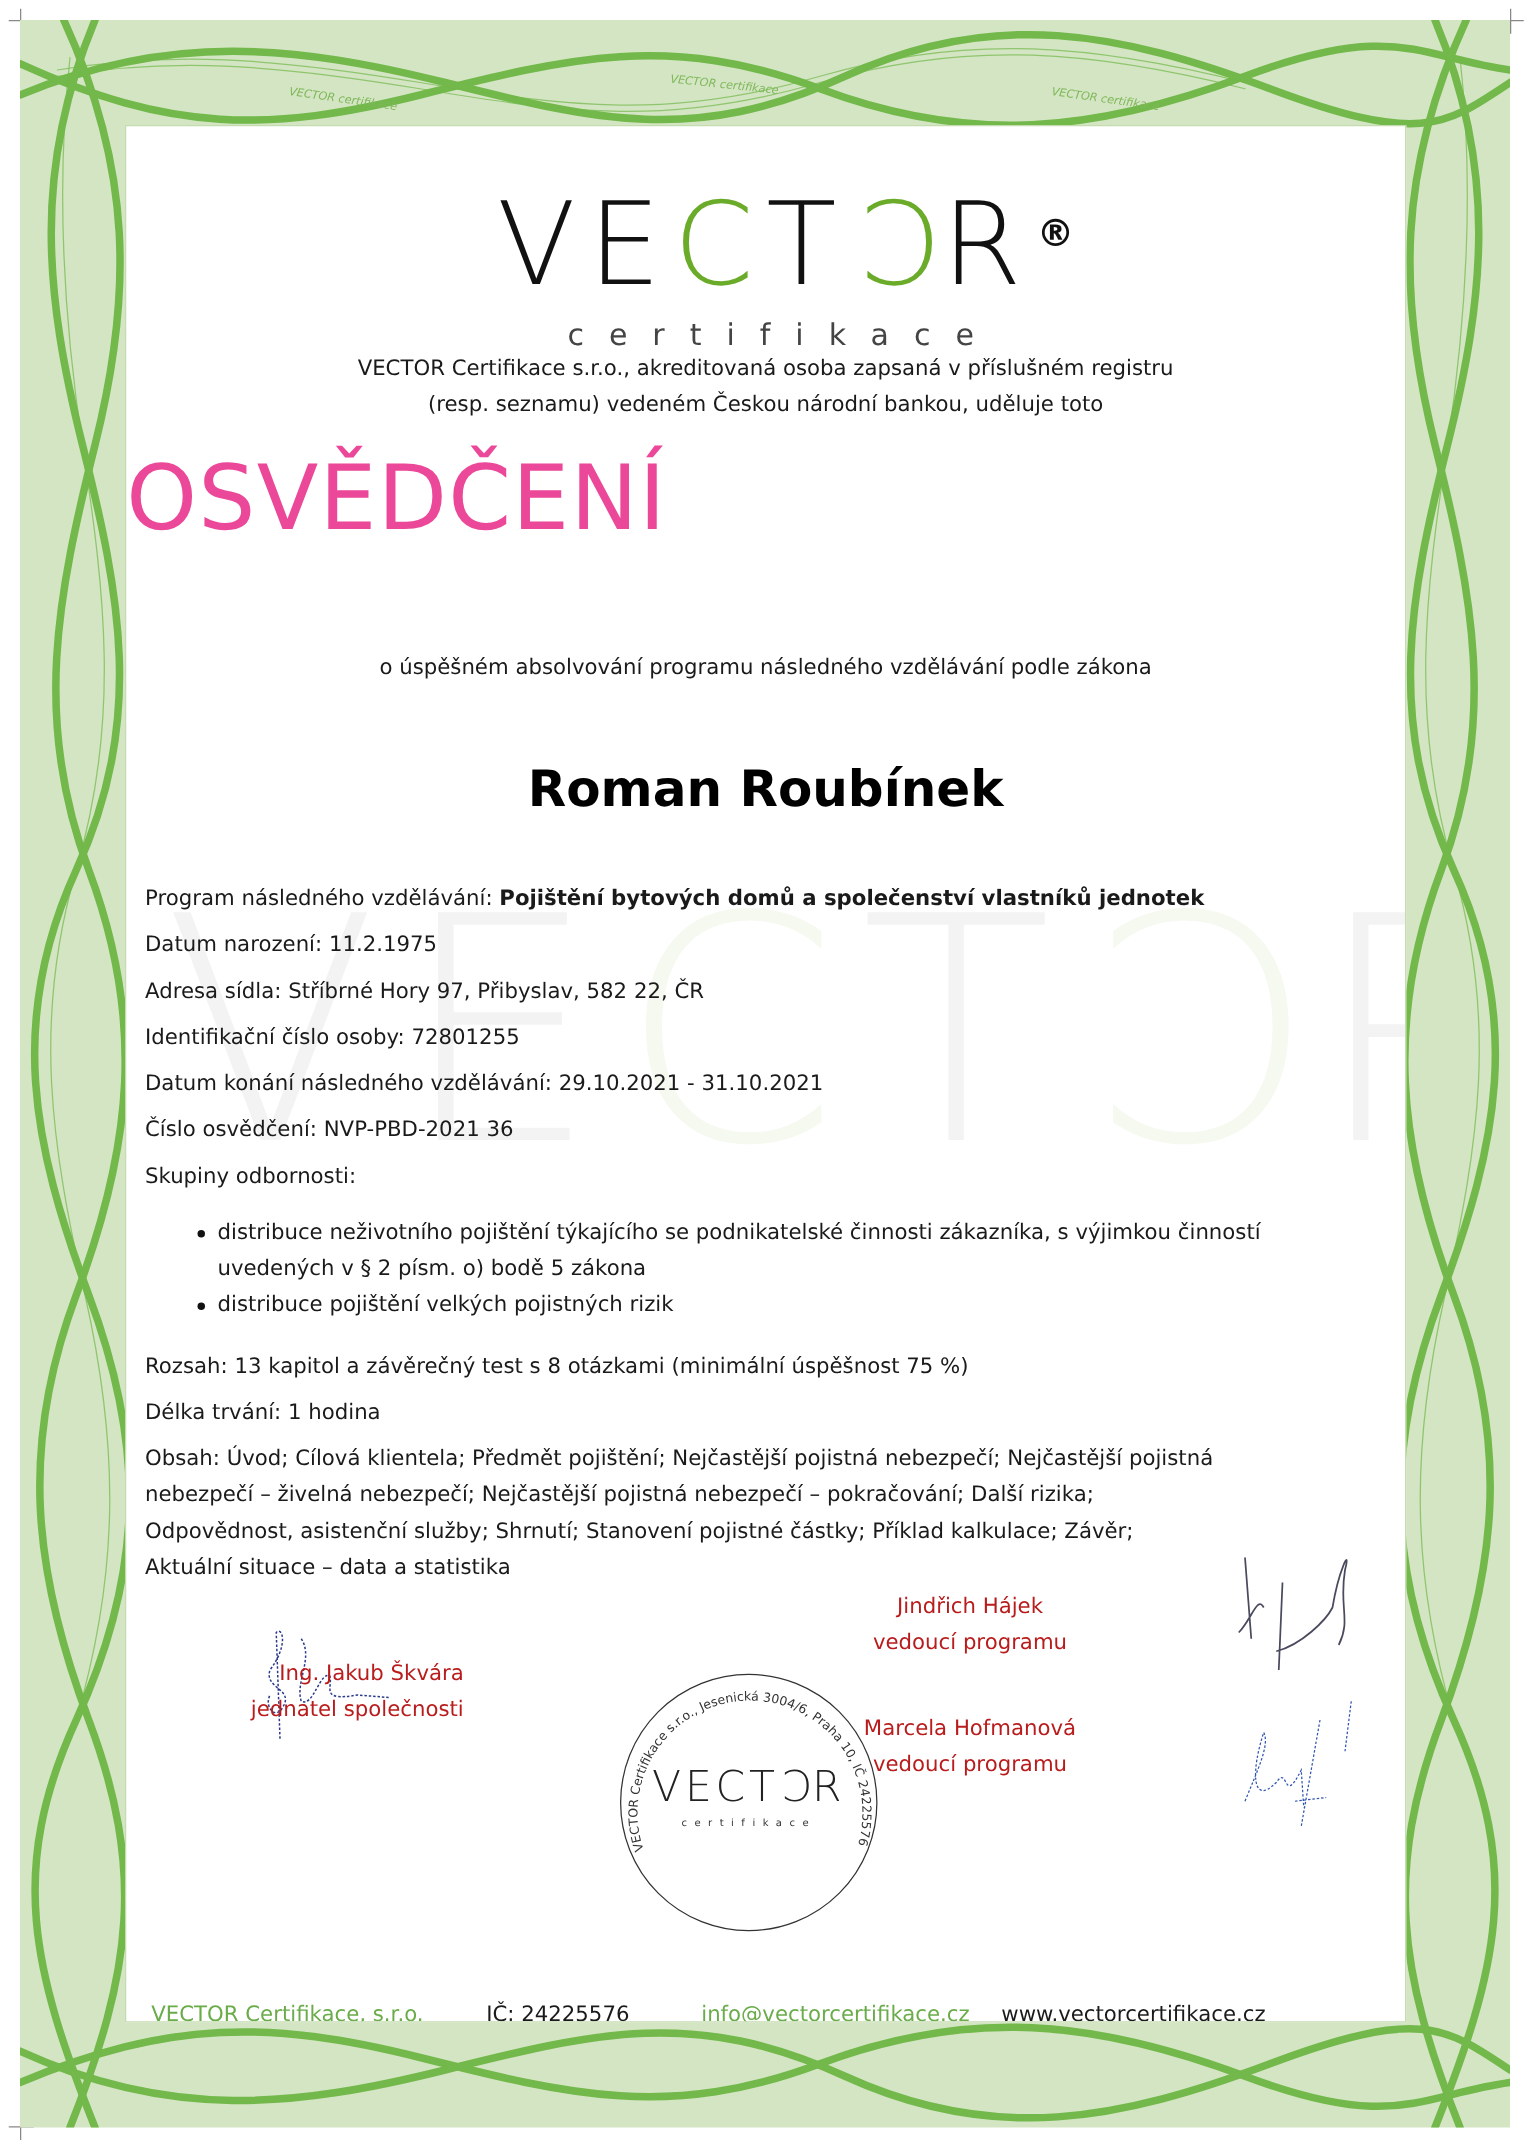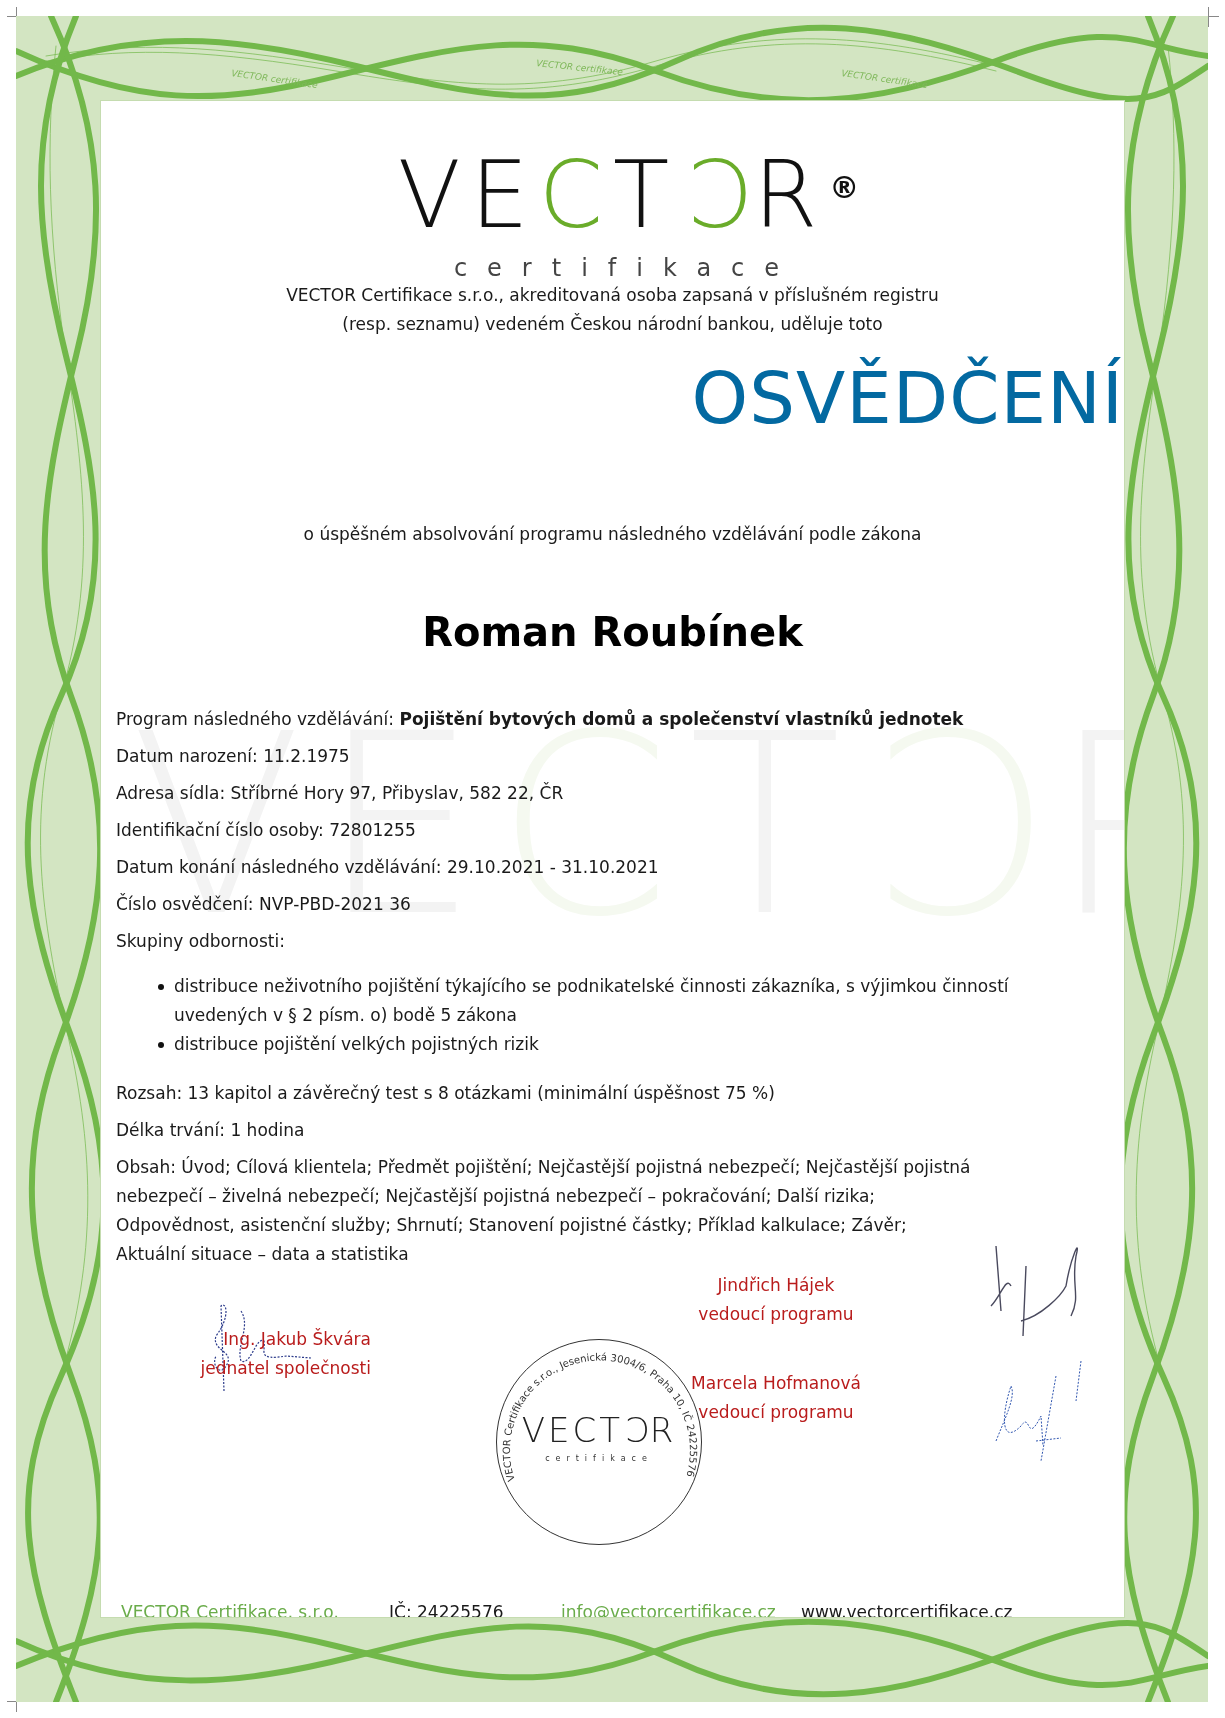--- a/index.html
+++ b/index.html
@@ -36,21 +36,21 @@
   }
   .logo-word .green { color: #6aac2a; }
   .logo-word .mirror { display: inline-block; transform: scaleX(-1); }
   .logo-reg { position: absolute; right: -32px; top: -8px; font-size: 30px; font-weight: bold; color: #111; letter-spacing: 0; }
   .logo-sub {
     display: block; margin-top: 8px; font-size: 24px; letter-spacing: 20px; color: #444;
     padding-left: 28px;
   }
 
   .intro { position: absolute; left: 0; right: 0; top: 180px; text-align: center; font-size: 17px; line-height: 29px; color: #1a1a1a; }
-  .title { position: absolute; left: 0; right: 0; top: 255px; text-align: right; font-size: 72px; font-weight: normal; color: #0369a1; letter-spacing: 1px; }
+  .title { position: absolute; left: 0; right: 0; top: 255px; text-align: left; font-size: 72px; font-weight: normal; color: #ec4899; letter-spacing: 1px; }
   .subtitle { position: absolute; left: 0; right: 0; top: 419px; text-align: center; font-size: 17px; line-height: 29px; }
   .recipient { position: absolute; left: 0; right: 0; top: 508px; text-align: center; font-size: 40px; font-weight: bold; color: #000; }
 
   .details { position: absolute; left: 15px; right: 20px; top: 600px; font-size: 17px; color: #1a1a1a; }
   .row { height: 37px; line-height: 37px; white-space: nowrap; }
   .row b { font-weight: bold; }
   .groups { list-style: none; margin-top: 12px; padding-left: 40px; }
   .groups li { position: relative; padding-left: 18px; line-height: 29px; font-size: 17px; }
   .groups li::before { content: ""; position: absolute; left: 2px; top: 12px; width: 6px; height: 6px; border-radius: 50%; background: #111; }
   .after-groups { margin-top: 16px; }

